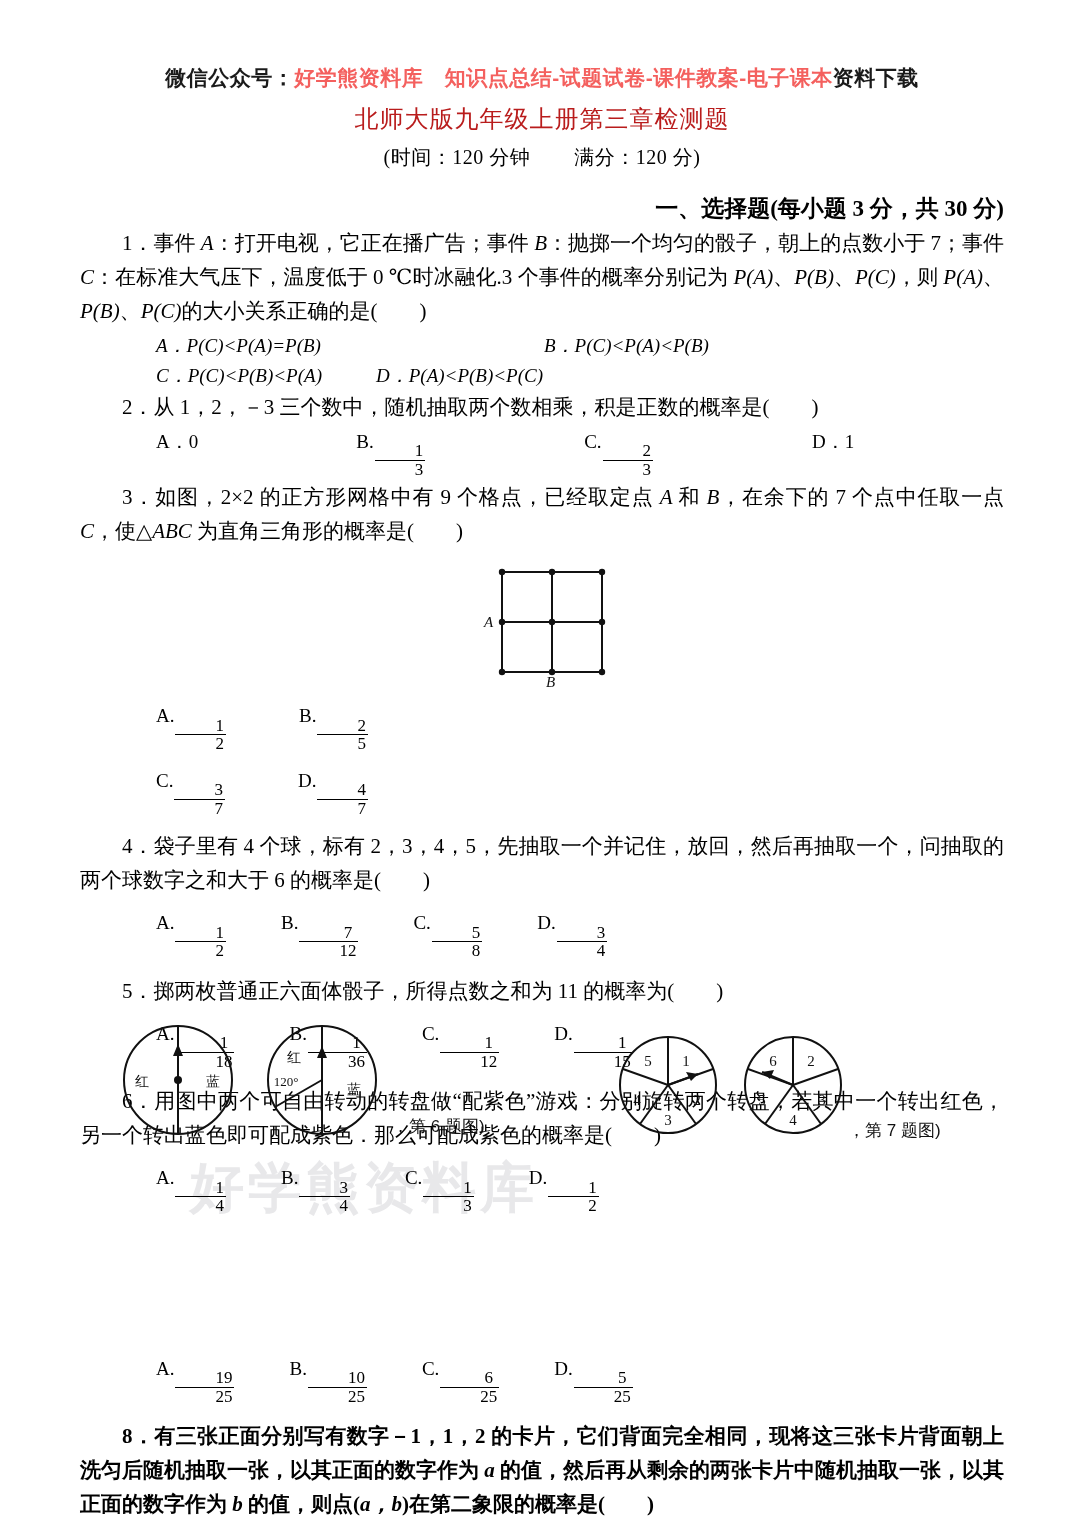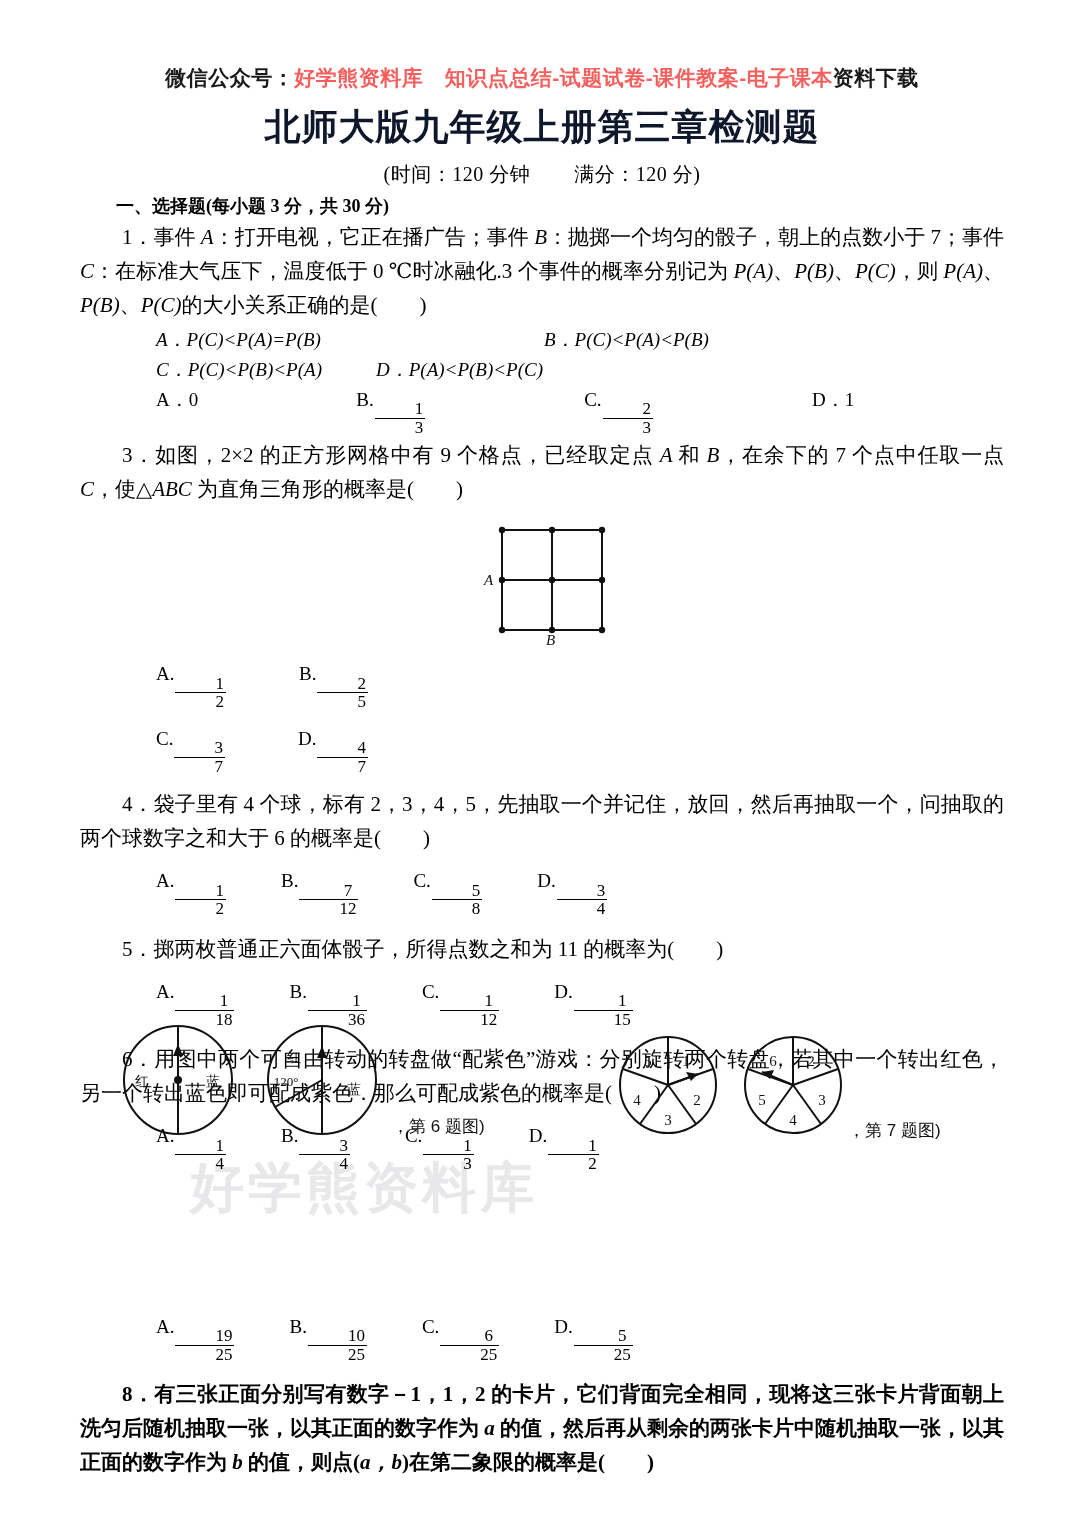--- a/index.html
+++ b/index.html
@@ -39,41 +39,42 @@
     font-size: 21px;
     letter-spacing: .5px;
     padding-top: 64px;
     white-space: nowrap;
   }
   .promo .red { color: #f4605e; }
   .promo .blk { color: #1a1a1a; }
 
   .doc-title {
     text-align: center;
-    color: #0f172a;
-    font-size: 36px;
-    font-weight: 700;
+    color: #b91c1c;
+    font-size: 24px;
+    font-weight: 400;
     letter-spacing: 1px;
     margin-top: 11px;
     font-family: "Liberation Serif", serif;
   }
   .doc-sub {
     text-align: center;
     font-size: 20px;
     margin-top: 9px;
     letter-spacing: .5px;
   }
   .doc-sub .gap { display: inline-block; width: 44px; }
 
   
   .sec-head {
     font-weight: 700;
-    font-size: 18px;
-    margin-top: 6px;
+    font-size: 23px;
+    margin-top: 22px;
     text-indent: 2em;
+    text-align: right;
   }
   .q {
     font-size: 21px;
     line-height: 1.62;
     text-align: justify;
     text-justify: inter-ideograph;
     margin-top: 2px;
     text-indent: 2em;
   }
   .opts {
@@ -142,20 +143,23 @@
   <div class="q">
     <span>1．</span><span>事件 </span><em>A</em><span>：打开电视，它正在播广告；事件 </span><em>B</em><span>：抛掷一个均匀的骰子，朝上的点数小于 7；事件 </span><em>C</em><span>：在标准大气压下，温度低于 0 ℃时冰融化.3 个事件的概率分别记为 </span><em>P(A)</em><span>、</span><em>P(B)</em><span>、</span><em>P(C)</em><span>，则 </span><em>P(A)</em><span>、</span><em>P(B)</em><span>、</span><em>P(C)</em><span>的大小关系正确的是(</span><span class="blank"></span><span>)</span>
   </div>
   <div class="opts">
     <span class="opt it">A．P(C)&lt;P(A)=P(B)</span><span class="sp-xl"></span><span class="opt it">B．P(C)&lt;P(A)&lt;P(B)</span>
   </div>
   <div class="opts">
     <span class="opt it">C．P(C)&lt;P(B)&lt;P(A)</span><span class="sp-sm"></span><span class="opt it">D．P(A)&lt;P(B)&lt;P(C)</span>
   </div>
 
+  <div class="q">
+    <span>2．</span><span>从 1，2，－3 三个数中，随机抽取两个数相乘，积是正数的概率是(</span><span class="blank"></span><span>)</span>
+  </div>
   <div class="opts">
     <span class="opt"><span>A．</span><span>0</span></span><span class="sp-lg"></span><span class="opt"><span>B.</span><span class="frac">
           <span class="num">1</span>
           <span class="den">3</span>
         </span></span><span class="sp-lg"></span><span class="opt"><span>C.</span><span class="frac">
           <span class="num">2</span>
           <span class="den">3</span>
         </span></span><span class="sp-lg"></span><span class="opt"><span>D．</span><span>1</span></span>
   </div>
 

